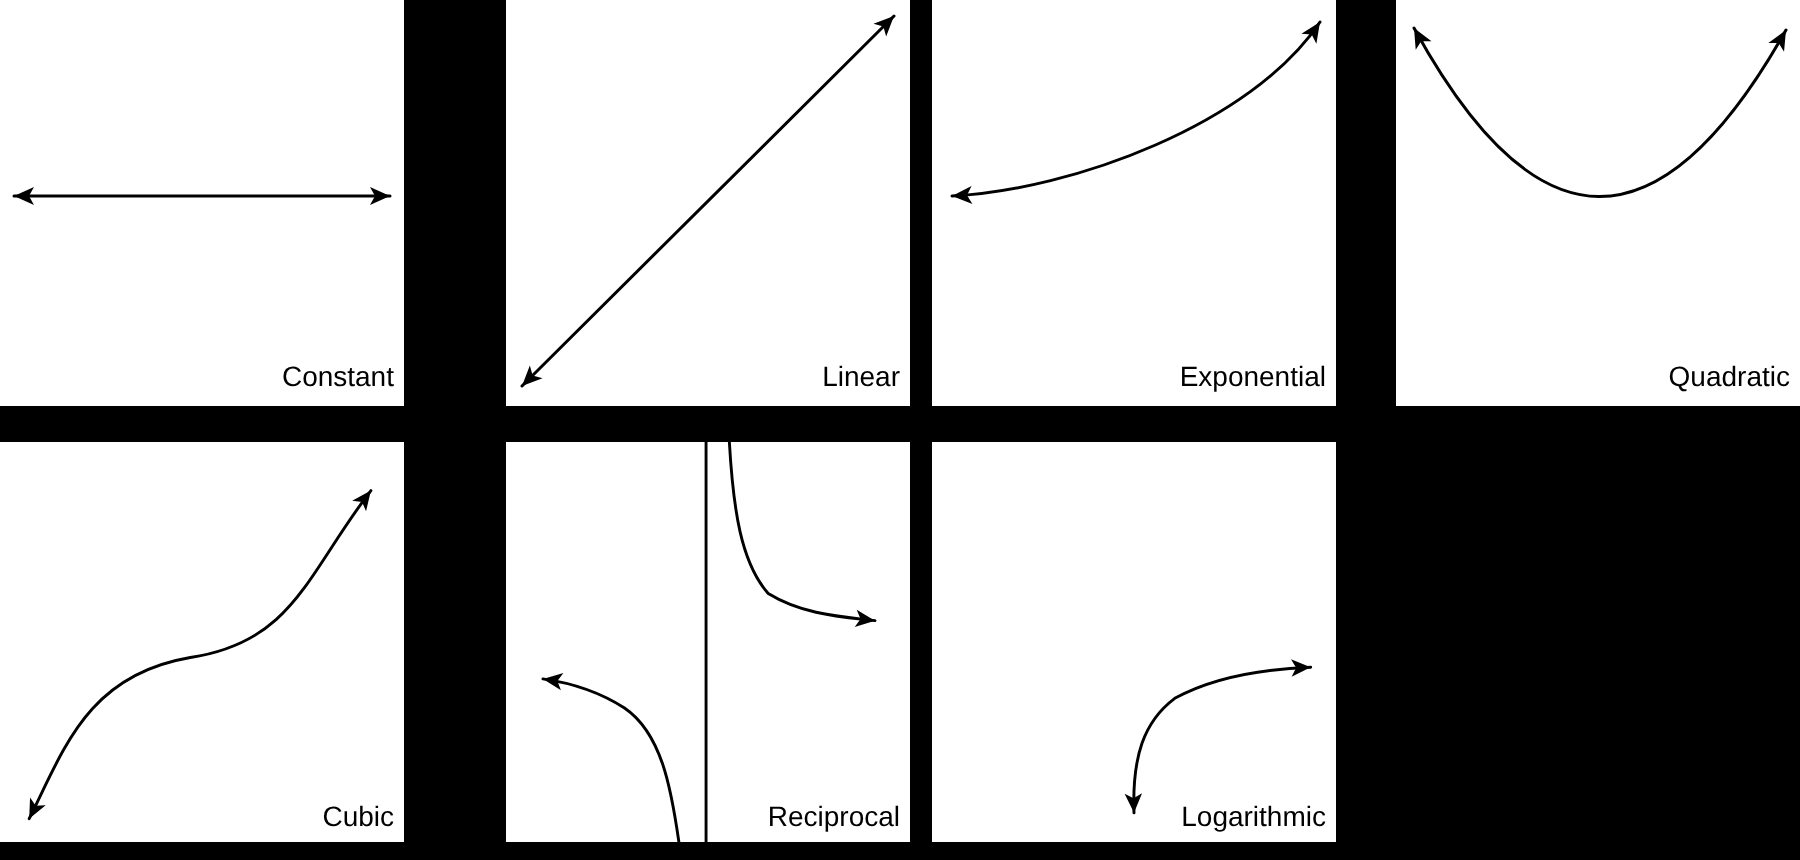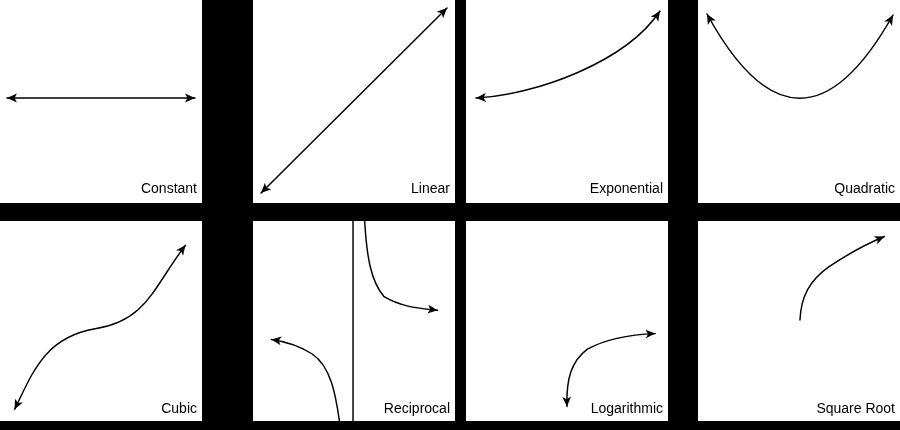--- a/index.html
+++ b/index.html
@@ -103,25 +103,14 @@
         <defs>
           <marker id="arrow-logarithmic" viewBox="0 0 12 12" refX="11" refY="6" markerWidth="12" markerHeight="12" markerUnits="userSpaceOnUse" orient="auto-start-reverse">
             <path d="M 1 1.5 L 11 6 L 1 10.5 L 3.5 6 Z" fill="#000000"></path>
           </marker>
         </defs>
         <path d="M 101 191 C 100 162 106 144 122 132 C 142 121 166 117 192 116" fill="none" stroke="#000000" stroke-width="1.5" stroke-linecap="round" marker-start="url(#arrow-logarithmic)" marker-end="url(#arrow-logarithmic)"></path>
       </svg>
     <span class="panel-label">Logarithmic</span>
   </div>
 
-  <div class="panel c3 r1">
-    <svg class="curve-svg" viewBox="0 0 202 206">
-        <defs>
-          <marker id="arrow-square_root" viewBox="0 0 12 12" refX="11" refY="6" markerWidth="12" markerHeight="12" markerUnits="userSpaceOnUse" orient="auto-start-reverse">
-            <path d="M 1 1.5 L 11 6 L 1 10.5 L 3.5 6 Z" fill="#000000"></path>
-          </marker>
-        </defs>
-        <path d="M 102 102 C 103 78 112 61 132 47 C 156 31 172 23 189 16" fill="none" stroke="#000000" stroke-width="1.5" stroke-linecap="round" marker-end="url(#arrow-square_root)"></path>
-      </svg>
-    <span class="panel-label">Square Root</span>
-  </div>
 
 </div>
 
 </body></html>

